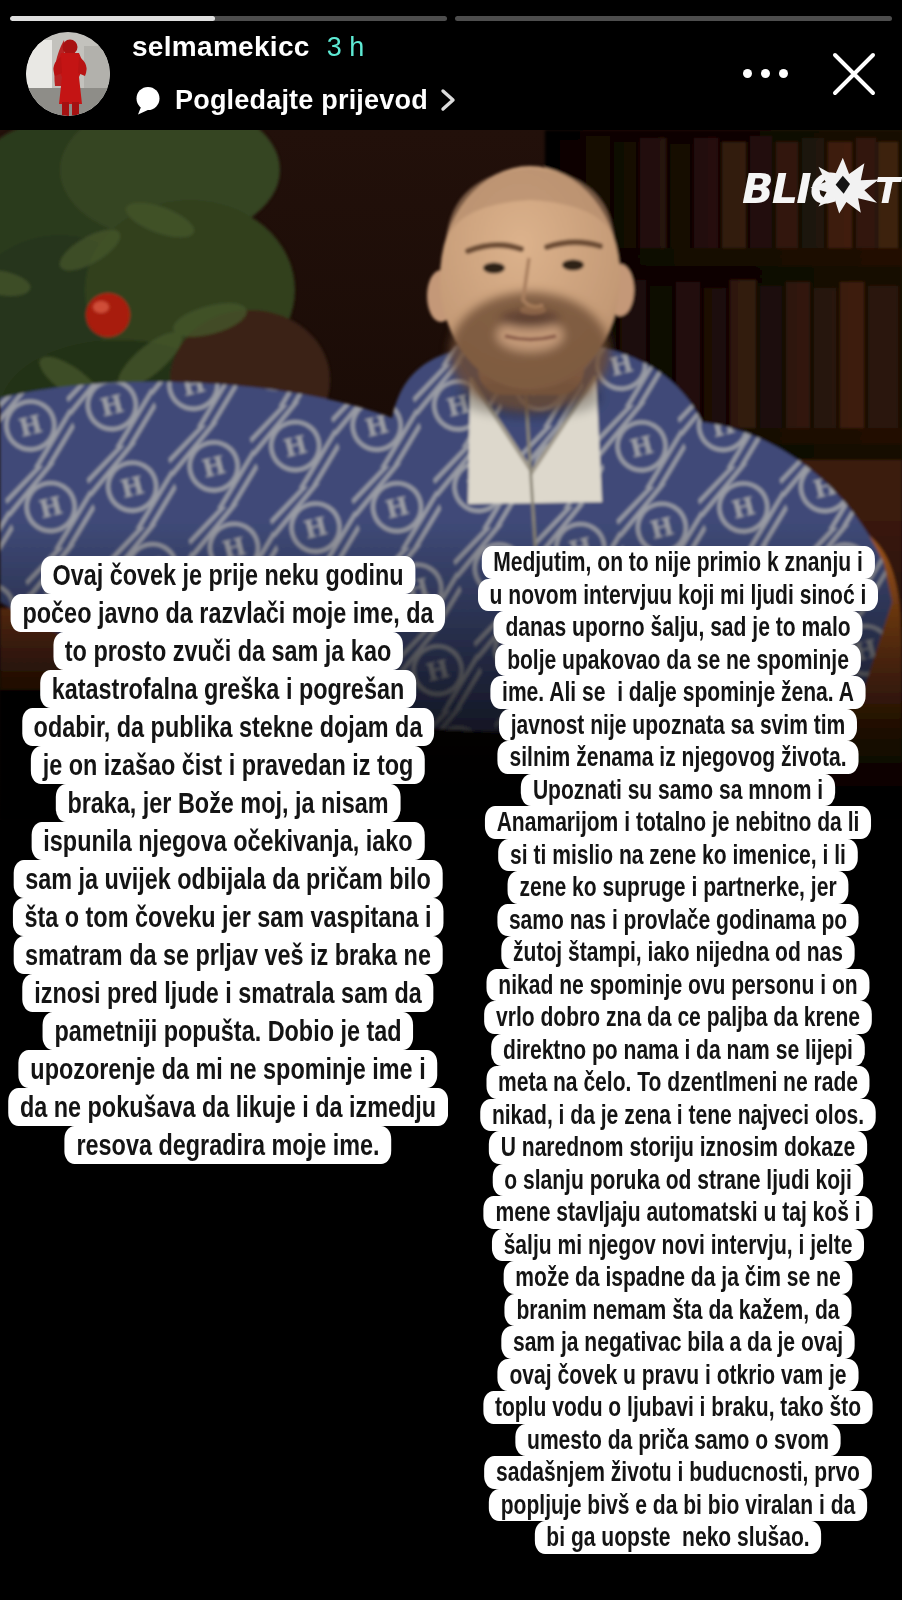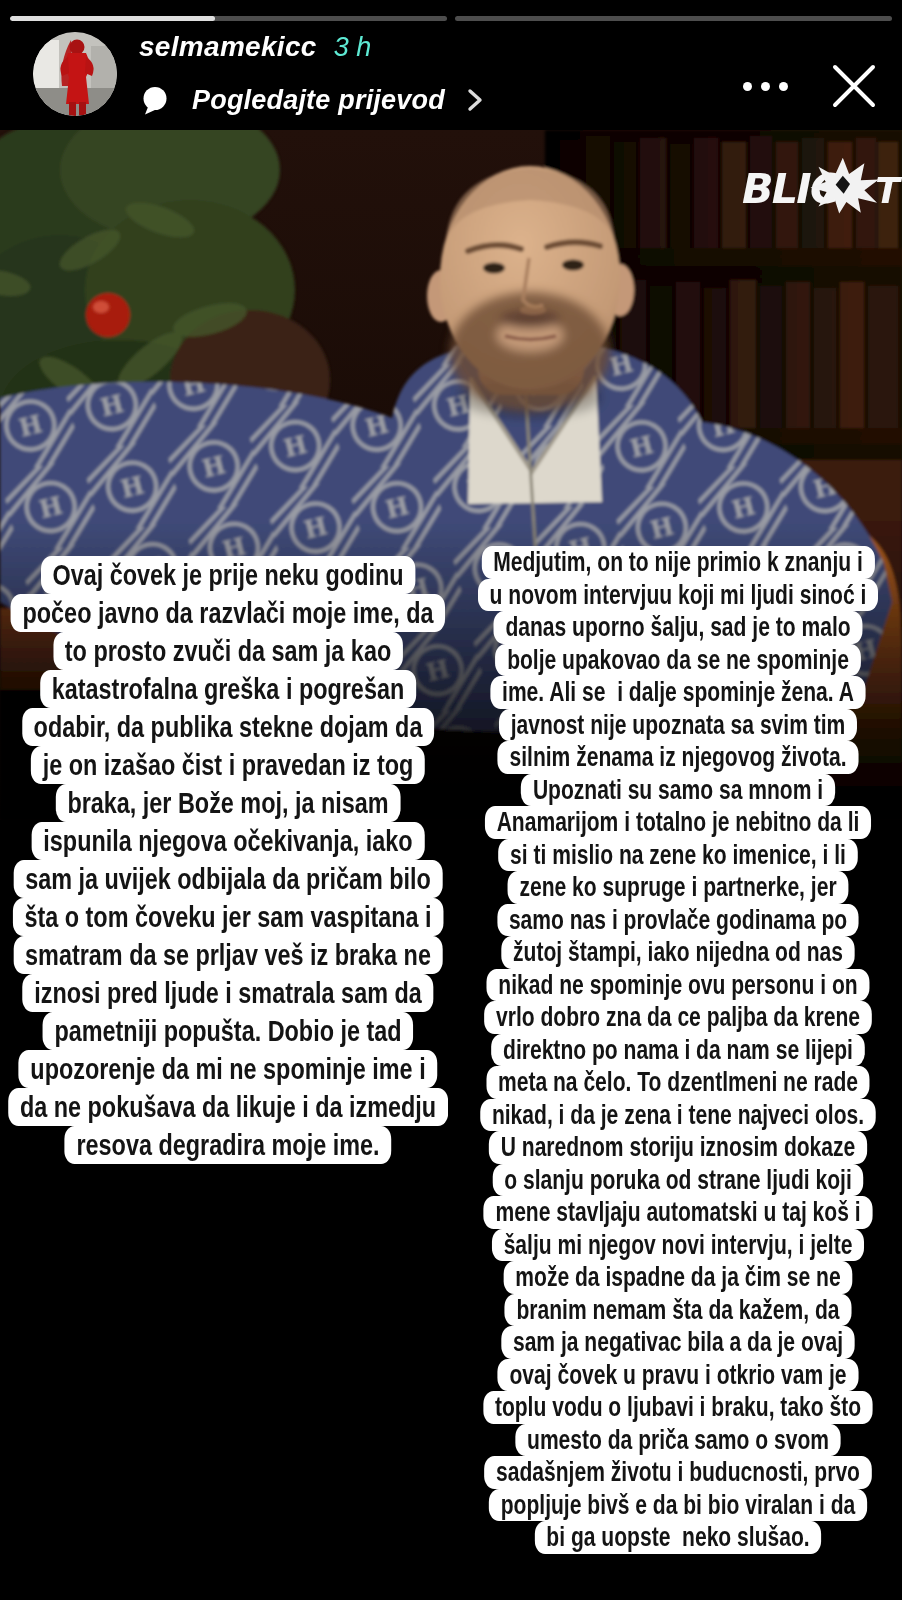--- a/index.html
+++ b/index.html
@@ -8,28 +8,28 @@
     font-family:"Liberation Sans", sans-serif;
   }
   .story { position:absolute; inset:0; }
 
   
   .progress-row { position:absolute; top:16px; left:10px; right:10px; display:flex; gap:8px; z-index:10; }
   .progress-track { flex:1; height:5px; background:rgba(255,255,255,.30); border-radius:3px; overflow:hidden; }
   .progress-fill { height:100%; background:#dedede; border-radius:3px; width:0; }
 
   
-  .header { position:absolute; top:31px; left:33px; right:18px; display:flex; align-items:flex-end; z-index:10;font-style:italic; }
+  .header { position:absolute; top:31px; left:26px; right:18px; display:flex; align-items:center; z-index:10; }
   .avatar { width:84px; height:84px; border-radius:50%; overflow:hidden; flex:0 0 auto; background:#777; }
   .avatar svg { display:block; }
   .header-text { margin-left:22px; }
   .row1 { display:flex; align-items:baseline; gap:17px; }
   .username { color:#fff; font-size:28px; font-weight:700; letter-spacing:.3px; }
   .time { color:#5eead4; font-size:27px; font-weight:400; }
-  .row2 { display:flex; align-items:center; gap:21px; margin-top:21px; cursor:pointer; }
+  .row2 { display:flex; align-items:center; gap:11px; margin-top:21px; cursor:pointer; }
   .row2 .label { color:#fff; font-size:27px; font-weight:700; letter-spacing:.2px; }
   .header-actions { margin-left:auto; display:flex; align-items:center; gap:30px; }
   .more-btn { display:flex; gap:9px; padding:14px 6px; background:none; border:none; cursor:pointer; }
   .more-btn i { width:9px; height:9px; border-radius:50%; background:#fff; }
   .close-btn { background:none; border:none; cursor:pointer; padding:4px; line-height:0; }
 
   
   .photo { position:absolute; top:130px; left:0; width:902px; height:690px; z-index:1; }
   .photo svg { display:block; }
 

